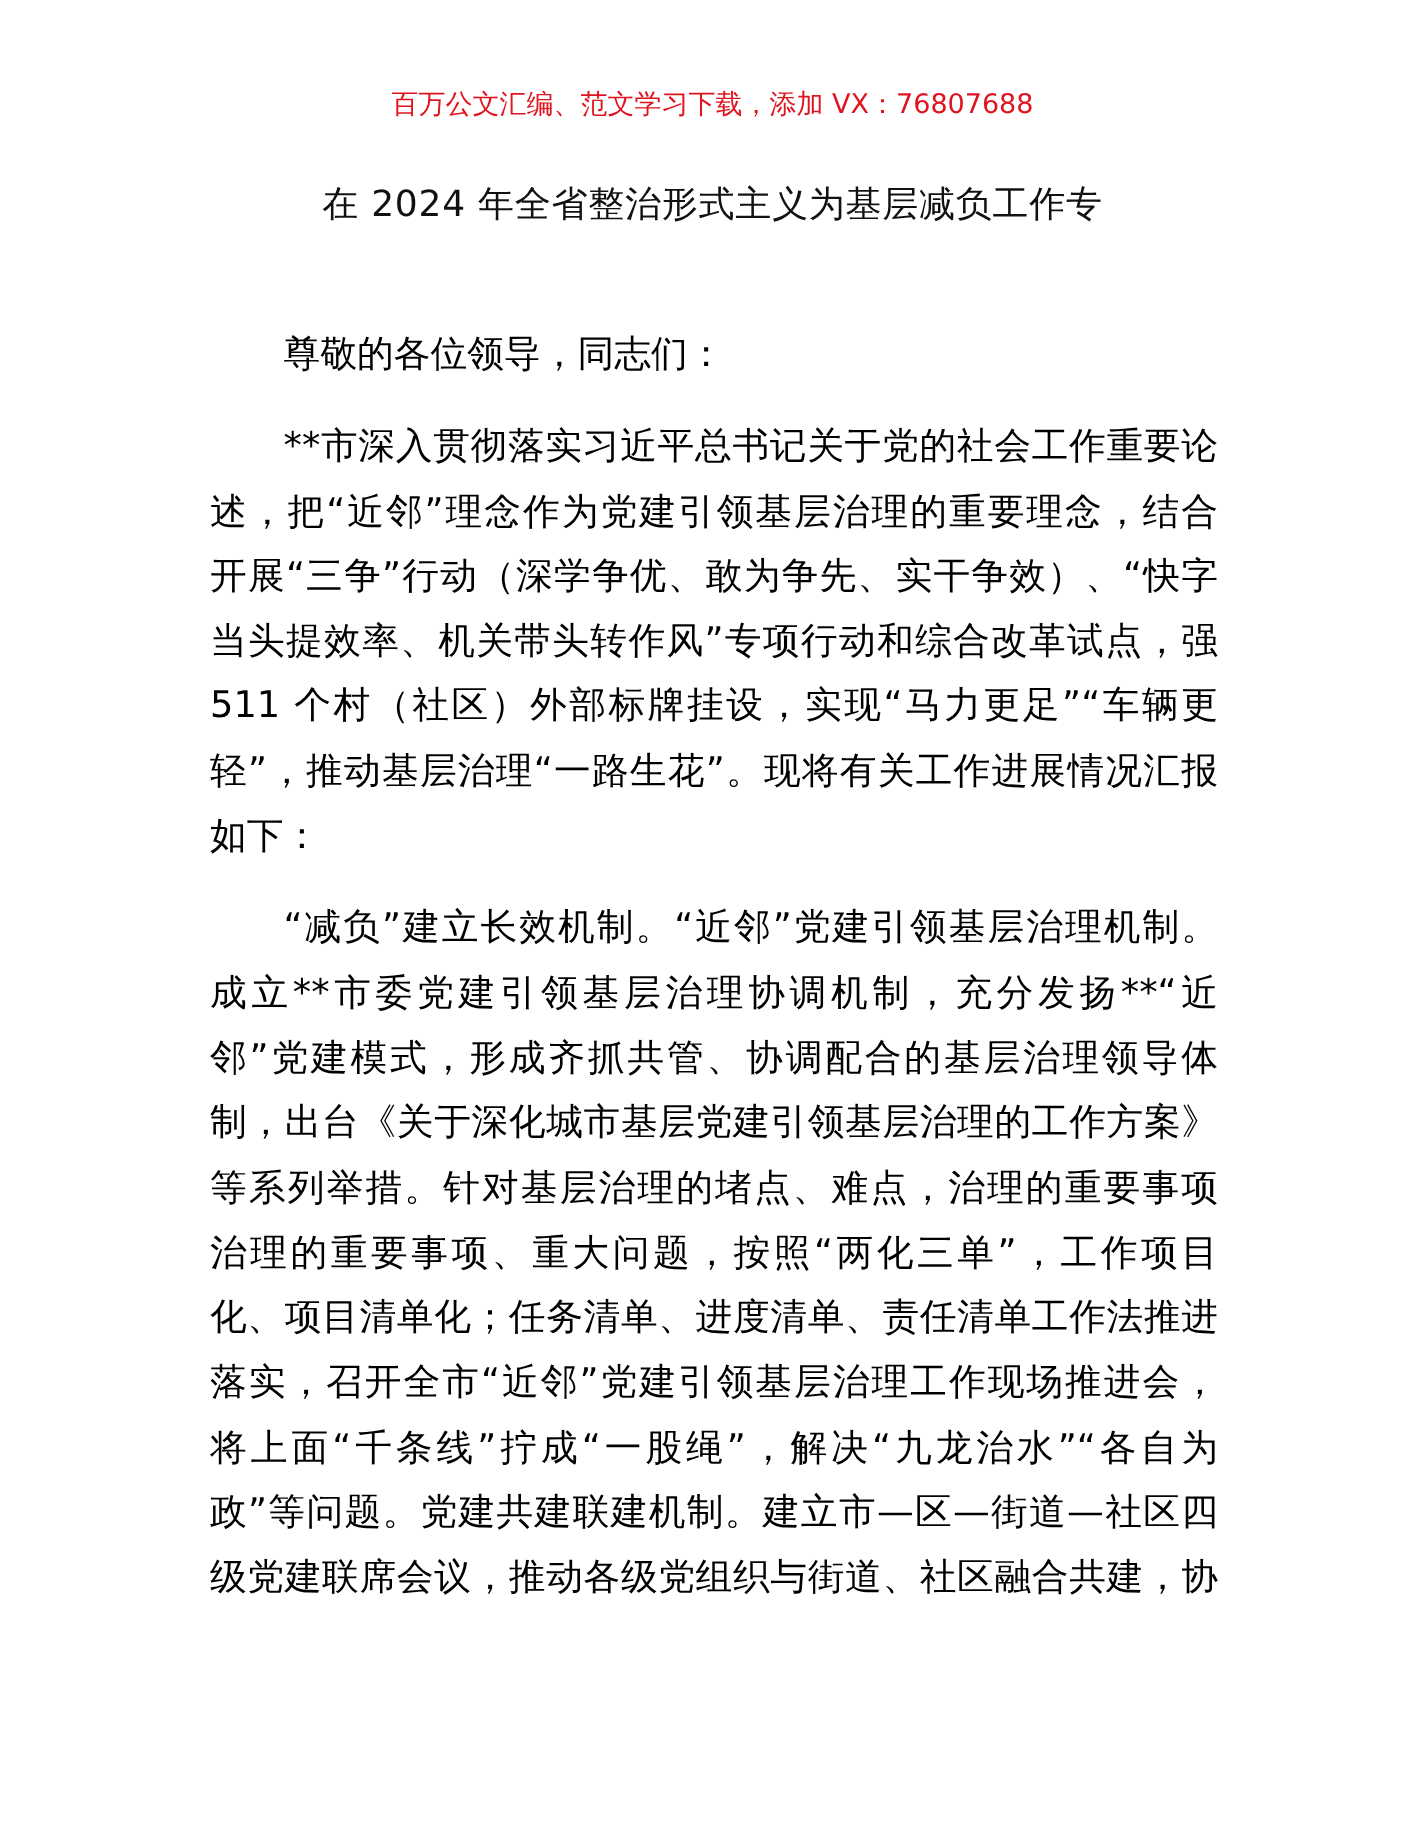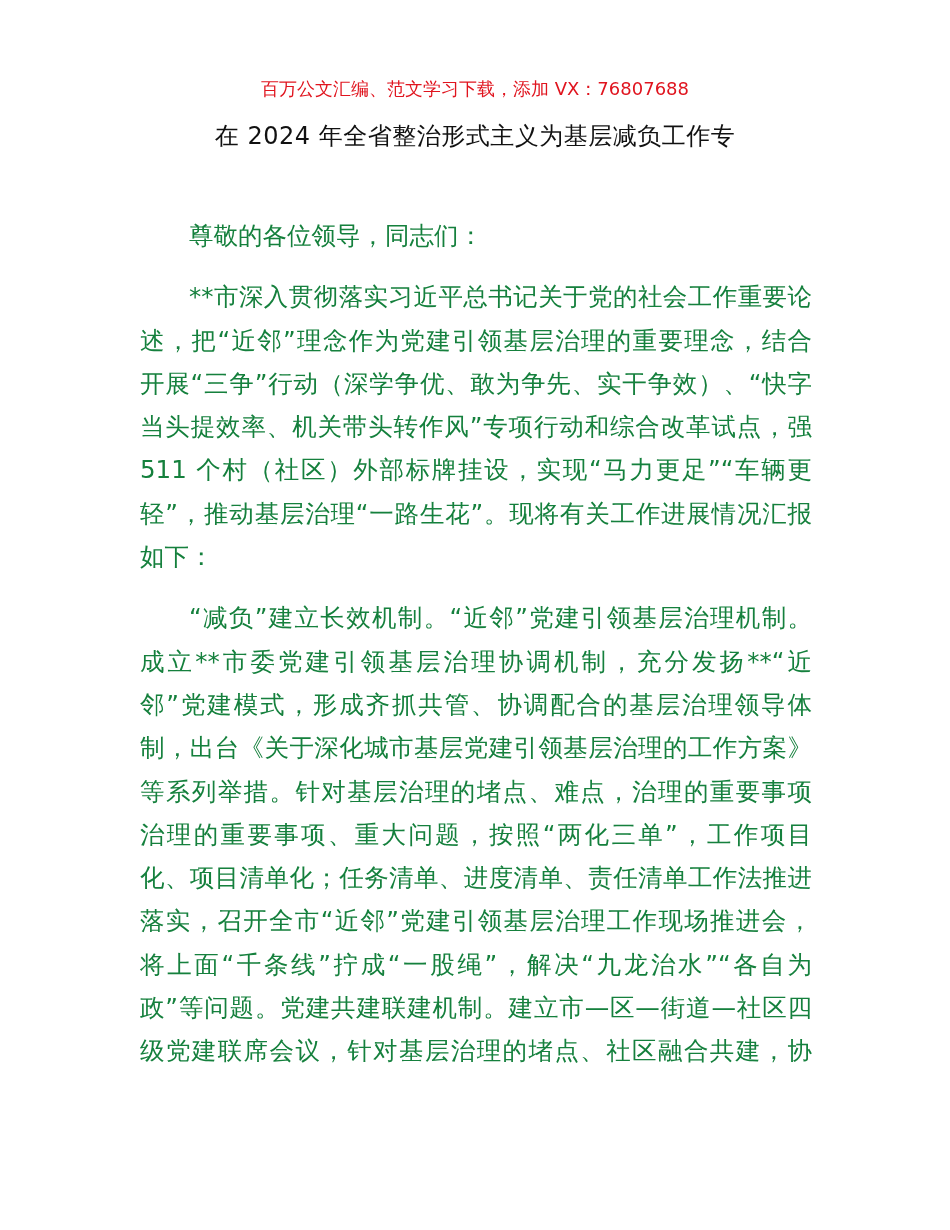--- a/index.html
+++ b/index.html
@@ -1,24 +1,24 @@
 <!DOCTYPE html>
 <html><head>
 <meta charset="utf-8">
 <style>
   html, body { margin: 0; padding: 0; background: #ffffff; }
   body { width: 950px; height: 1230px; position: relative; overflow: hidden;
          font-family: "DejaVu Sans", "Liberation Sans", sans-serif; color: #111111; }
   .page { position: absolute; left: 0; top: 0; width: 950px; height: 1230px; background: #fff; }
   .watermark { position: absolute; top: 58px; left: 0; width: 950px; text-align: center;
-               color: #e0141e; font-size: 18px; line-height: 24px; letter-spacing: 0px; margin-top: 19px; }
+               color: #e0141e; font-size: 18px; line-height: 24px; letter-spacing: 0px; }
   .title { position: absolute; top: 114px; left: 130px; width: 690px; text-align: center;
            font-size: 24px; line-height: 44px; color: #111; font-weight: normal; letter-spacing: 0.5px; }
   .body-text { position: absolute; top: 214px; left: 140px; width: 672px; font-size: 24.5px;
-               line-height: 43.3px; color: #15803d; }
+               line-height: 43.3px; color: #000000; }
   .line { white-space: nowrap; height: 43.3px; overflow: visible; text-align: justify; text-align-last: justify; }
   .line.last { text-align-last: left; }
   .indent { padding-left: 49px; }
   .gap { height: 18px; }
 </style>
 </head>
 <body>
 
 <div class="page">
   <div class="watermark">百万公文汇编、范文学习下载，添加 VX：76807688</div>
@@ -46,16 +46,16 @@
       <div class="line indent">“减负”建立长效机制。“近邻”党建引领基层治理机制。</div>
       <div class="line">成立**市委党建引领基层治理协调机制，充分发扬**“近</div>
       <div class="line">邻”党建模式，形成齐抓共管、协调配合的基层治理领导体</div>
       <div class="line">制，出台《关于深化城市基层党建引领基层治理的工作方案》</div>
       <div class="line">等系列举措。针对基层治理的堵点、难点，治理的重要事项</div>
       <div class="line">治理的重要事项、重大问题，按照“两化三单”，工作项目</div>
       <div class="line">化、项目清单化；任务清单、进度清单、责任清单工作法推进</div>
       <div class="line">落实，召开全市“近邻”党建引领基层治理工作现场推进会，</div>
       <div class="line">将上面“千条线”拧成“一股绳”，解决“九龙治水”“各自为</div>
       <div class="line">政”等问题。党建共建联建机制。建立市—区—街道—社区四</div>
-      <div class="line">级党建联席会议，针对基层治理的堵点、社区融合共建，协</div>
+      <div class="line">级党建联席会议，推动各级党组织与街道、社区融合共建，协</div>
     </div>
   </div>
 </div>
 
 </body></html>

